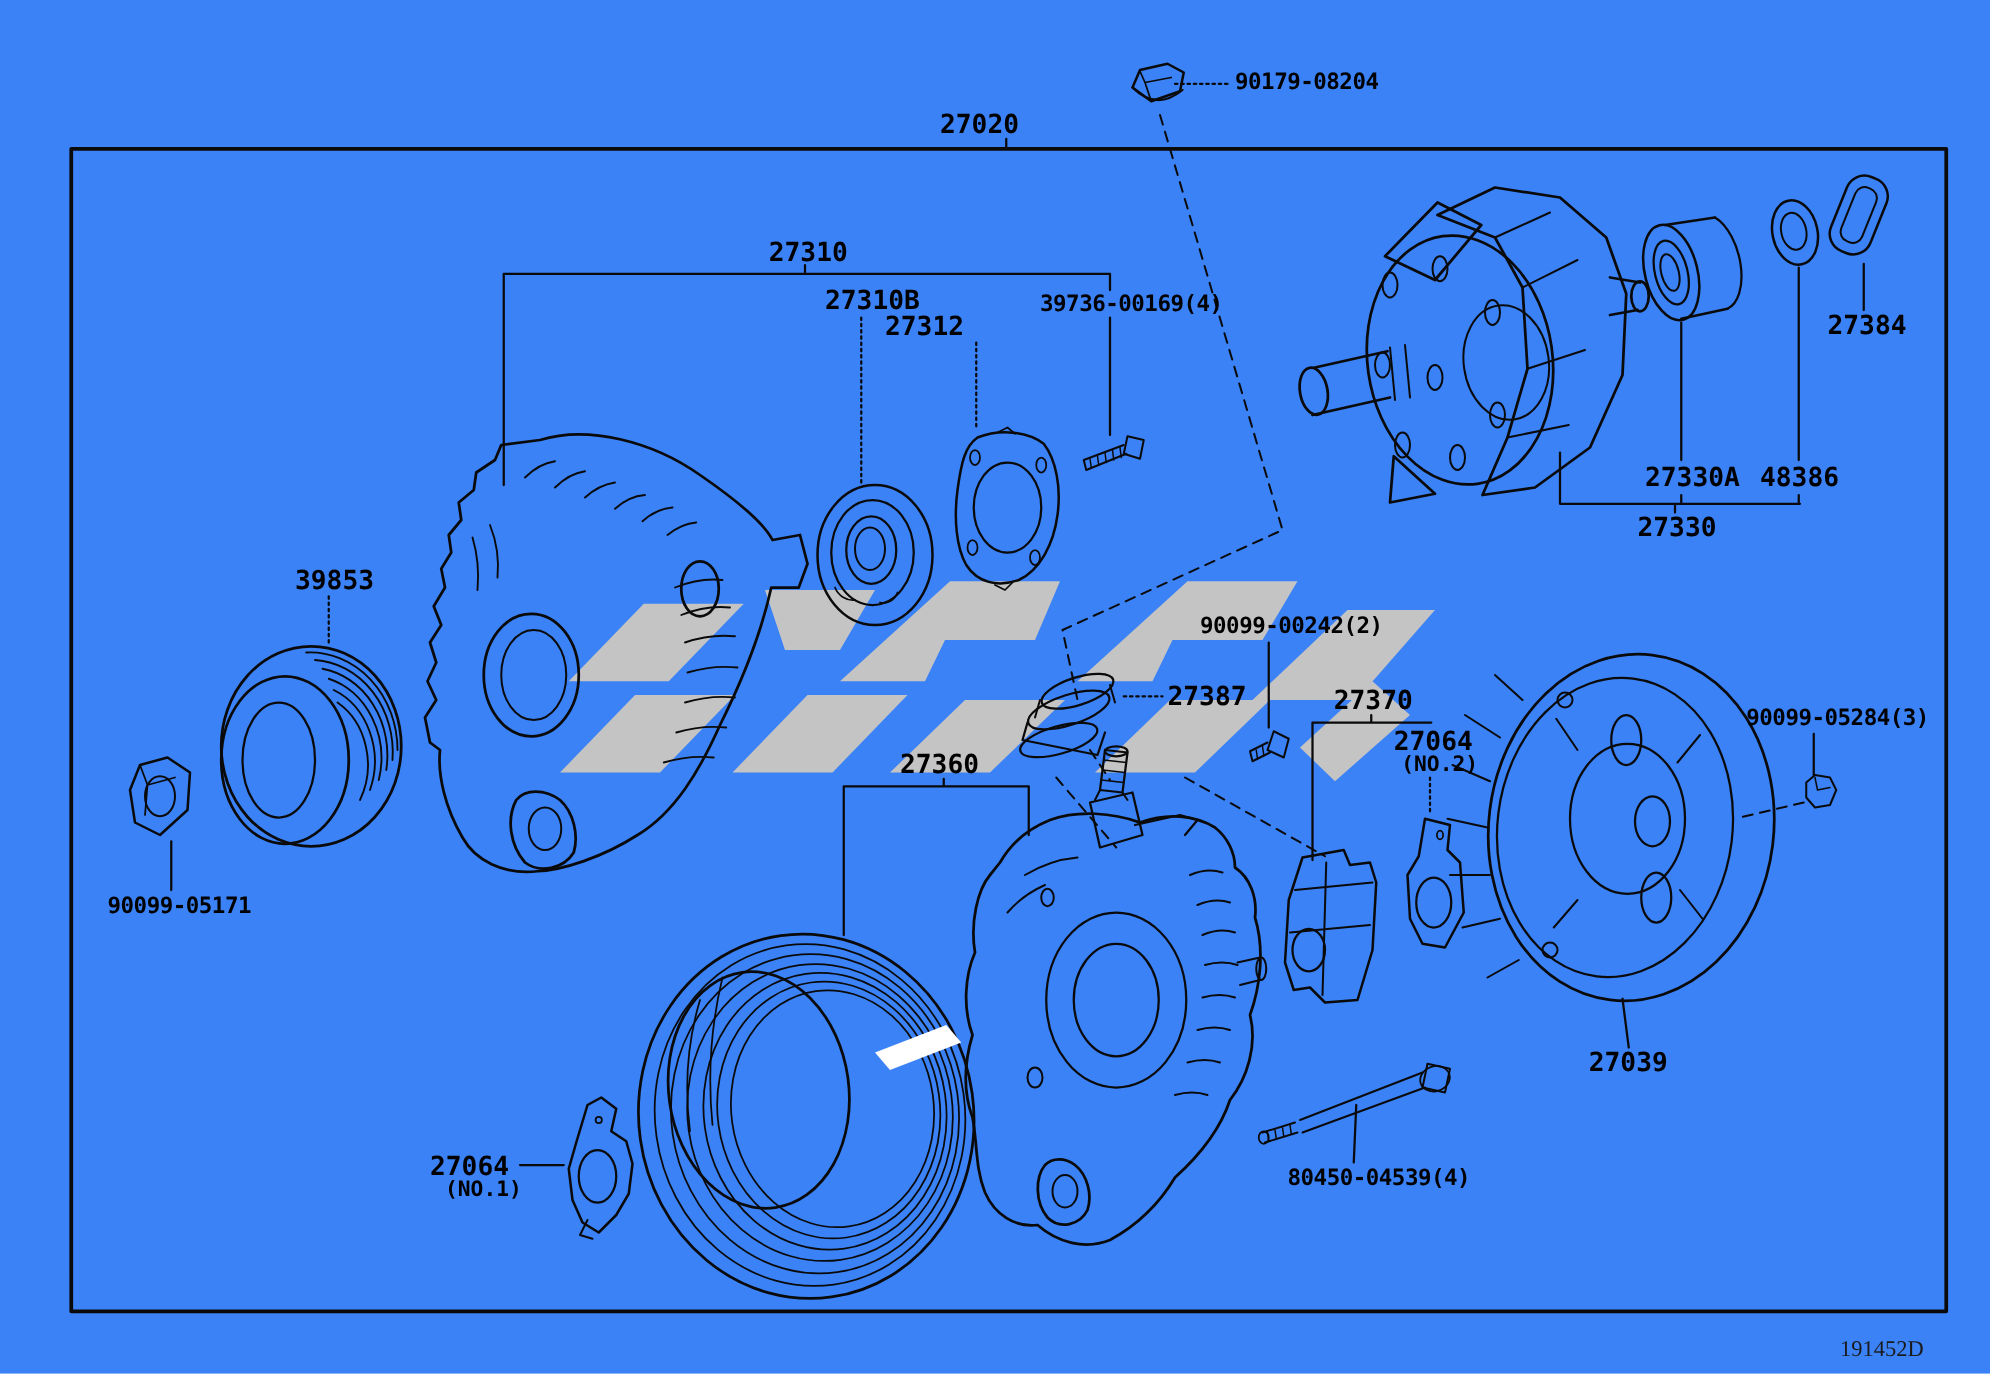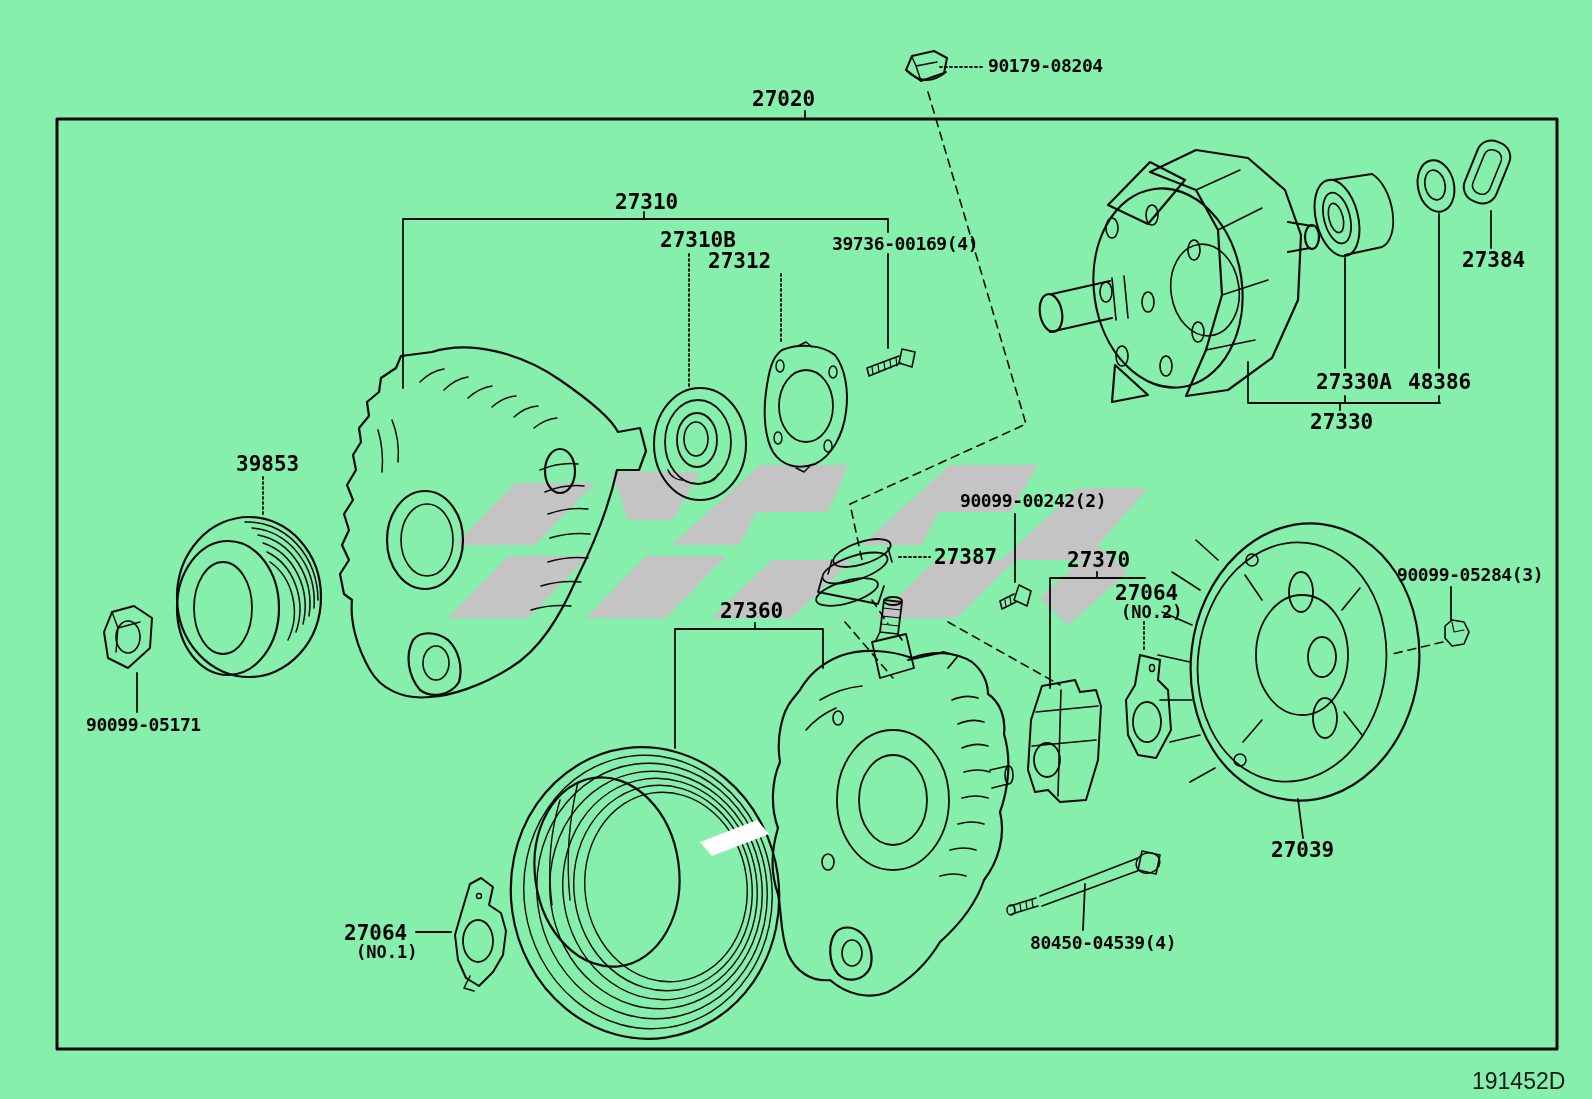--- a/index.html
+++ b/index.html
@@ -1,24 +1,24 @@
 <!DOCTYPE html>
 <html><head>
 <meta charset="utf-8">
 <style>
   html,body{margin:0;padding:0;background:#ffffff;}
-  #stage{position:relative;width:1592px;height:1099px;background:#86efac;overflow:hidden;
+  #stage{position:relative;width:1592px;height:1099px;background:#3b82f6;overflow:hidden;
          font-family:"DejaVu Sans Mono", monospace;}
   #art{position:absolute;left:0;top:0;}
   .lbl{position:absolute;font-family:"DejaVu Sans Mono", monospace;font-weight:bold;color:#000;
        white-space:nowrap;line-height:1;}
   .code{font-size:21px;}
   .long{font-size:18px;letter-spacing:-0.4px;}
   .note{font-size:17px;}
-  .figcode{font-family:Liberation Sans, sans-serif;font-weight:normal;font-size:23px;color:#1a1a1a;}
+  .figcode{font-family:Liberation Serif, serif;font-weight:normal;font-size:18px;color:#1a1a1a;}
 </style>
 </head>
 <body>
 
 <div id="stage">
 
 <svg id="art" width="1592" height="1099" viewBox="0 0 1592 1099" fill="none" stroke="#0a0a0a" stroke-width="2" stroke-linecap="round" stroke-linejoin="round">
 
   <g fill="#c4c4c4" stroke="none">
     <polygon points="455,545 515,483 595,483 535,545"></polygon>

